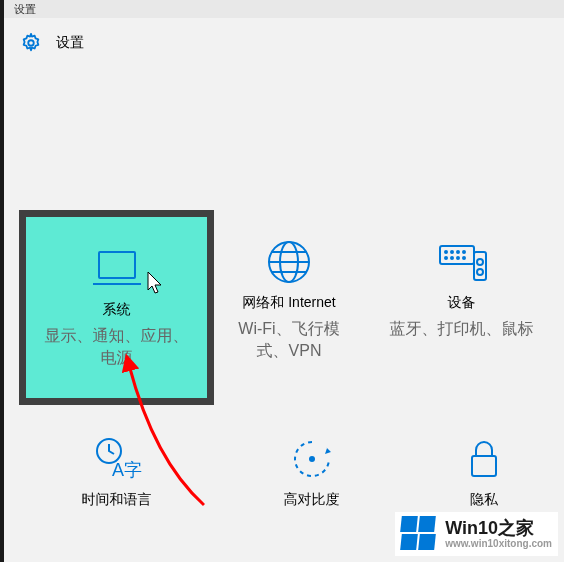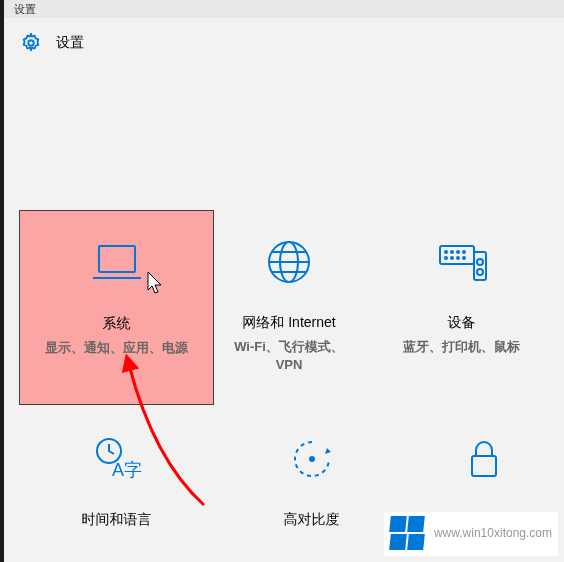--- a/index.html
+++ b/index.html
@@ -58,41 +58,40 @@
     width: 195px;
     height: 195px;
     display: flex;
     flex-direction: column;
     align-items: center;
     padding-top: 28px;
     text-align: center;
     cursor: pointer;
   }
   .tile.selected {
-    border: 1px solid #404040;
-    background: #fca5a5;
+    border: 7px solid #404040;
+    background: #5eead4;
   }
   .tile .icon {
     height: 48px;
     display: flex;
     align-items: center;
     justify-content: center;
-    margin-bottom: 28px;
+    margin-bottom: 8px;
   }
   .tile .title {
     font-size: 14px;
     color: #000;
     margin-bottom: 6px;
   }
   .tile .desc {
-    font-size: 13px;
+    font-size: 16px;
     color: #666;
     padding: 0 16px;
     line-height: 1.4;
-    font-weight: bold;
   }
   .row2 { padding-top: 30px; }
   
   .cursor {
     position: absolute;
     left: 142px;
     top: 270px;
     pointer-events: none;
   }
   
@@ -123,21 +122,21 @@
     width: 16px; height: 16px;
     background: #0078d7;
     transform: skewX(-6deg);
   }
   .watermark .logo .a { left: 0; top: 0; }
   .watermark .logo .b { left: 18px; top: 0; }
   .watermark .logo .c { left: 0; top: 18px; }
   .watermark .logo .d { left: 18px; top: 18px; }
   .watermark .wtext { display: flex; flex-direction: column; line-height: 1.1; }
   .watermark .wtitle { font-size: 18px; font-weight: bold; color: #1b1b1b; }
-  .watermark .wurl { font-size: 12px; color: #999; }
+  .watermark .wurl { font-size: 10px; color: #999; font-weight: bold; }
 </style>
 </head>
 <body>
 
 <div class="left-edge"></div>
 
 <div class="window">
 
   <div class="titlebar">
     <span>设置</span>
@@ -252,15 +251,16 @@
 </div>
 
 <div class="watermark">
   <div class="logo">
     <div class="sq a"></div>
       <div class="sq b"></div>
       <div class="sq c"></div>
       <div class="sq d"></div>
   </div>
   <div class="wtext">
+    <span class="wtitle">Win10之家</span>
     <span class="wurl">www.win10xitong.com</span>
   </div>
 </div>
 
 </body></html>

